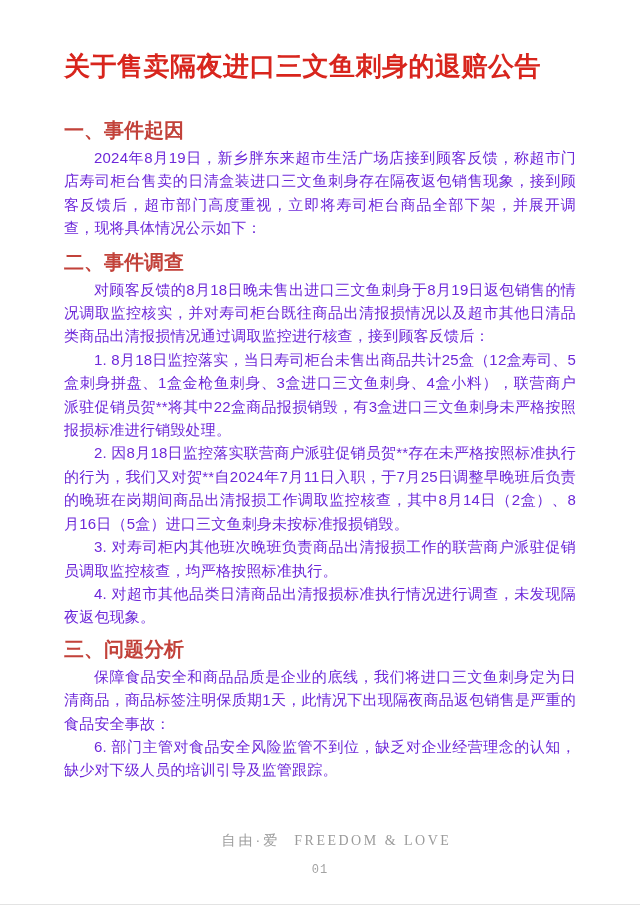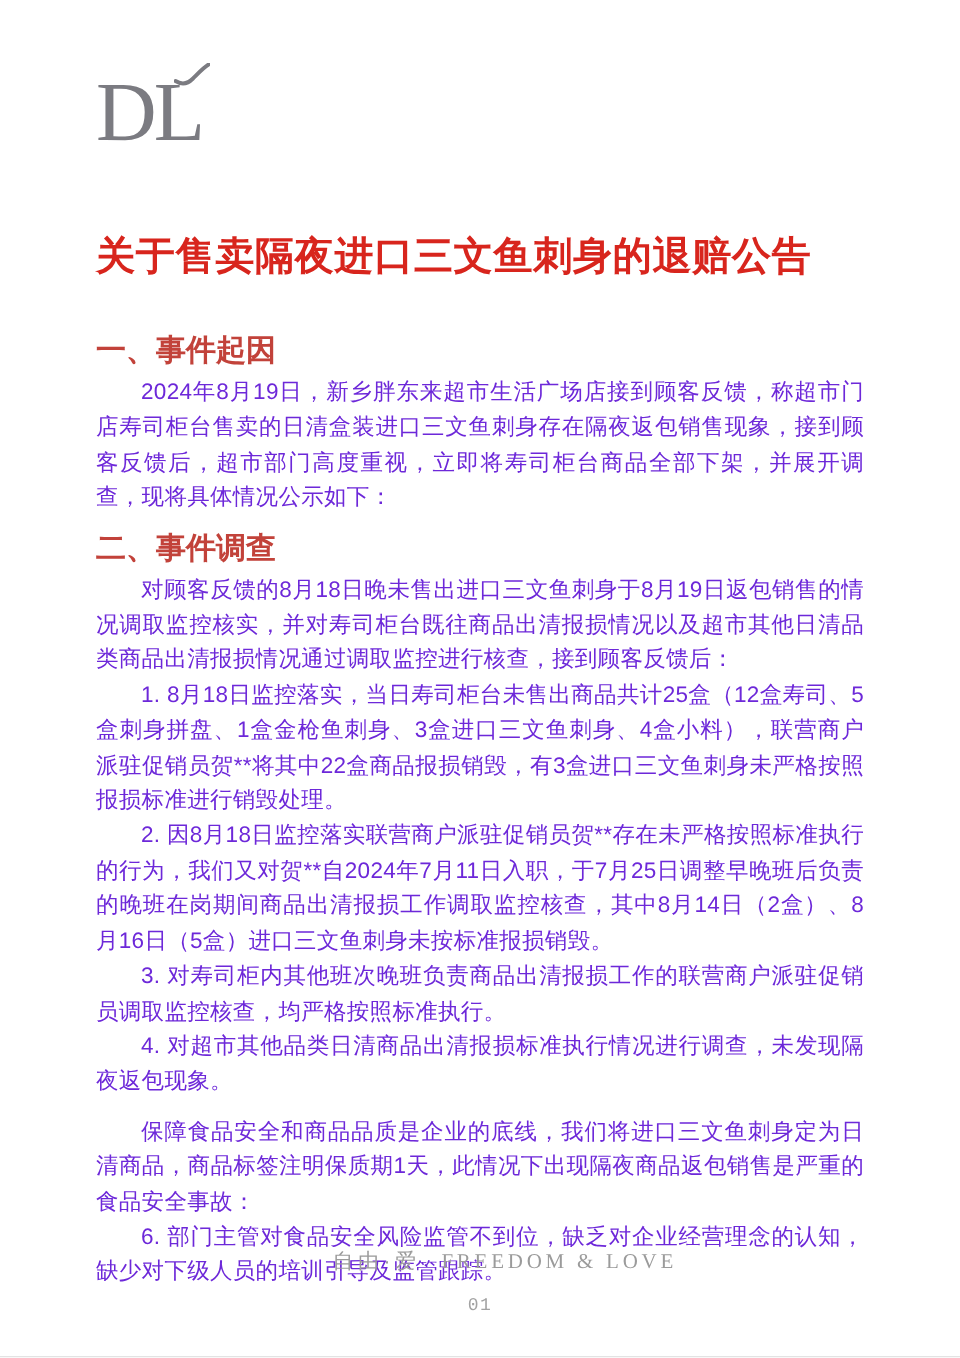--- a/index.html
+++ b/index.html
@@ -91,44 +91,39 @@
     font-size: 12px;
     letter-spacing: 1px;
     font-family: Liberation Mono, monospace;
   }
 </style>
 </head>
 <body>
 
 <div class="page">
 
-  <div class="logo">
-    <span class="logo-text">DL</span>
-    <svg class="logo-swoosh" viewBox="0 0 24 16" aria-hidden="true">
-      <path d="M1,12 C5,14.5 9,14 12.5,10.5 C16,7 19,3.5 23,1" fill="none" stroke="#7b7b81" stroke-width="2.6" stroke-linecap="round"></path>
-    </svg>
-  </div>
 
   <h1 class="title">关于售卖隔夜进口三文鱼刺身的退赔公告</h1>
 
   <section class="doc-section sec-1">
     <h2 class="section-heading">一、事件起因</h2>
     <p class="para">2024年8月19日，新乡胖东来超市生活广场店接到顾客反馈，称超市门店寿司柜台售卖的日清盒装进口三文鱼刺身存在隔夜返包销售现象，接到顾客反馈后，超市部门高度重视，立即将寿司柜台商品全部下架，并展开调查，现将具体情况公示如下：</p>
   </section>
 
   <section class="doc-section sec-2">
     <h2 class="section-heading">二、事件调查</h2>
     <p class="para">对顾客反馈的8月18日晚未售出进口三文鱼刺身于8月19日返包销售的情况调取监控核实，并对寿司柜台既往商品出清报损情况以及超市其他日清品类商品出清报损情况通过调取监控进行核查，接到顾客反馈后：</p>
     <p class="para">1. 8月18日监控落实，当日寿司柜台未售出商品共计25盒（12盒寿司、5盒刺身拼盘、1盒金枪鱼刺身、3盒进口三文鱼刺身、4盒小料），联营商户派驻促销员贺**将其中22盒商品报损销毁，有3盒进口三文鱼刺身未严格按照报损标准进行销毁处理。</p>
     <p class="para">2. 因8月18日监控落实联营商户派驻促销员贺**存在未严格按照标准执行的行为，我们又对贺**自2024年7月11日入职，于7月25日调整早晚班后负责的晚班在岗期间商品出清报损工作调取监控核查，其中8月14日（2盒）、8月16日（5盒）进口三文鱼刺身未按标准报损销毁。</p>
     <p class="para">3. 对寿司柜内其他班次晚班负责商品出清报损工作的联营商户派驻促销员调取监控核查，均严格按照标准执行。</p>
     <p class="para">4. 对超市其他品类日清商品出清报损标准执行情况进行调查，未发现隔夜返包现象。</p>
   </section>
 
   <section class="doc-section sec-3">
+    <h2 class="section-heading">三、问题分析</h2>
     <p class="para">保障食品安全和商品品质是企业的底线，我们将进口三文鱼刺身定为日清商品，商品标签注明保质期1天，此情况下出现隔夜商品返包销售是严重的食品安全事故：</p>
     <p class="para">6. 部门主管对食品安全风险监管不到位，缺乏对企业经营理念的认知，缺少对下级人员的培训引导及监管跟踪。</p>
   </section>
 
   <footer class="footer">
     <div class="slogan">
       <span class="slogan-cn">自由·爱</span><span class="slogan-en">FREEDOM &amp; LOVE</span>
     </div>
     <div class="page-number">01</div>
   </footer>

